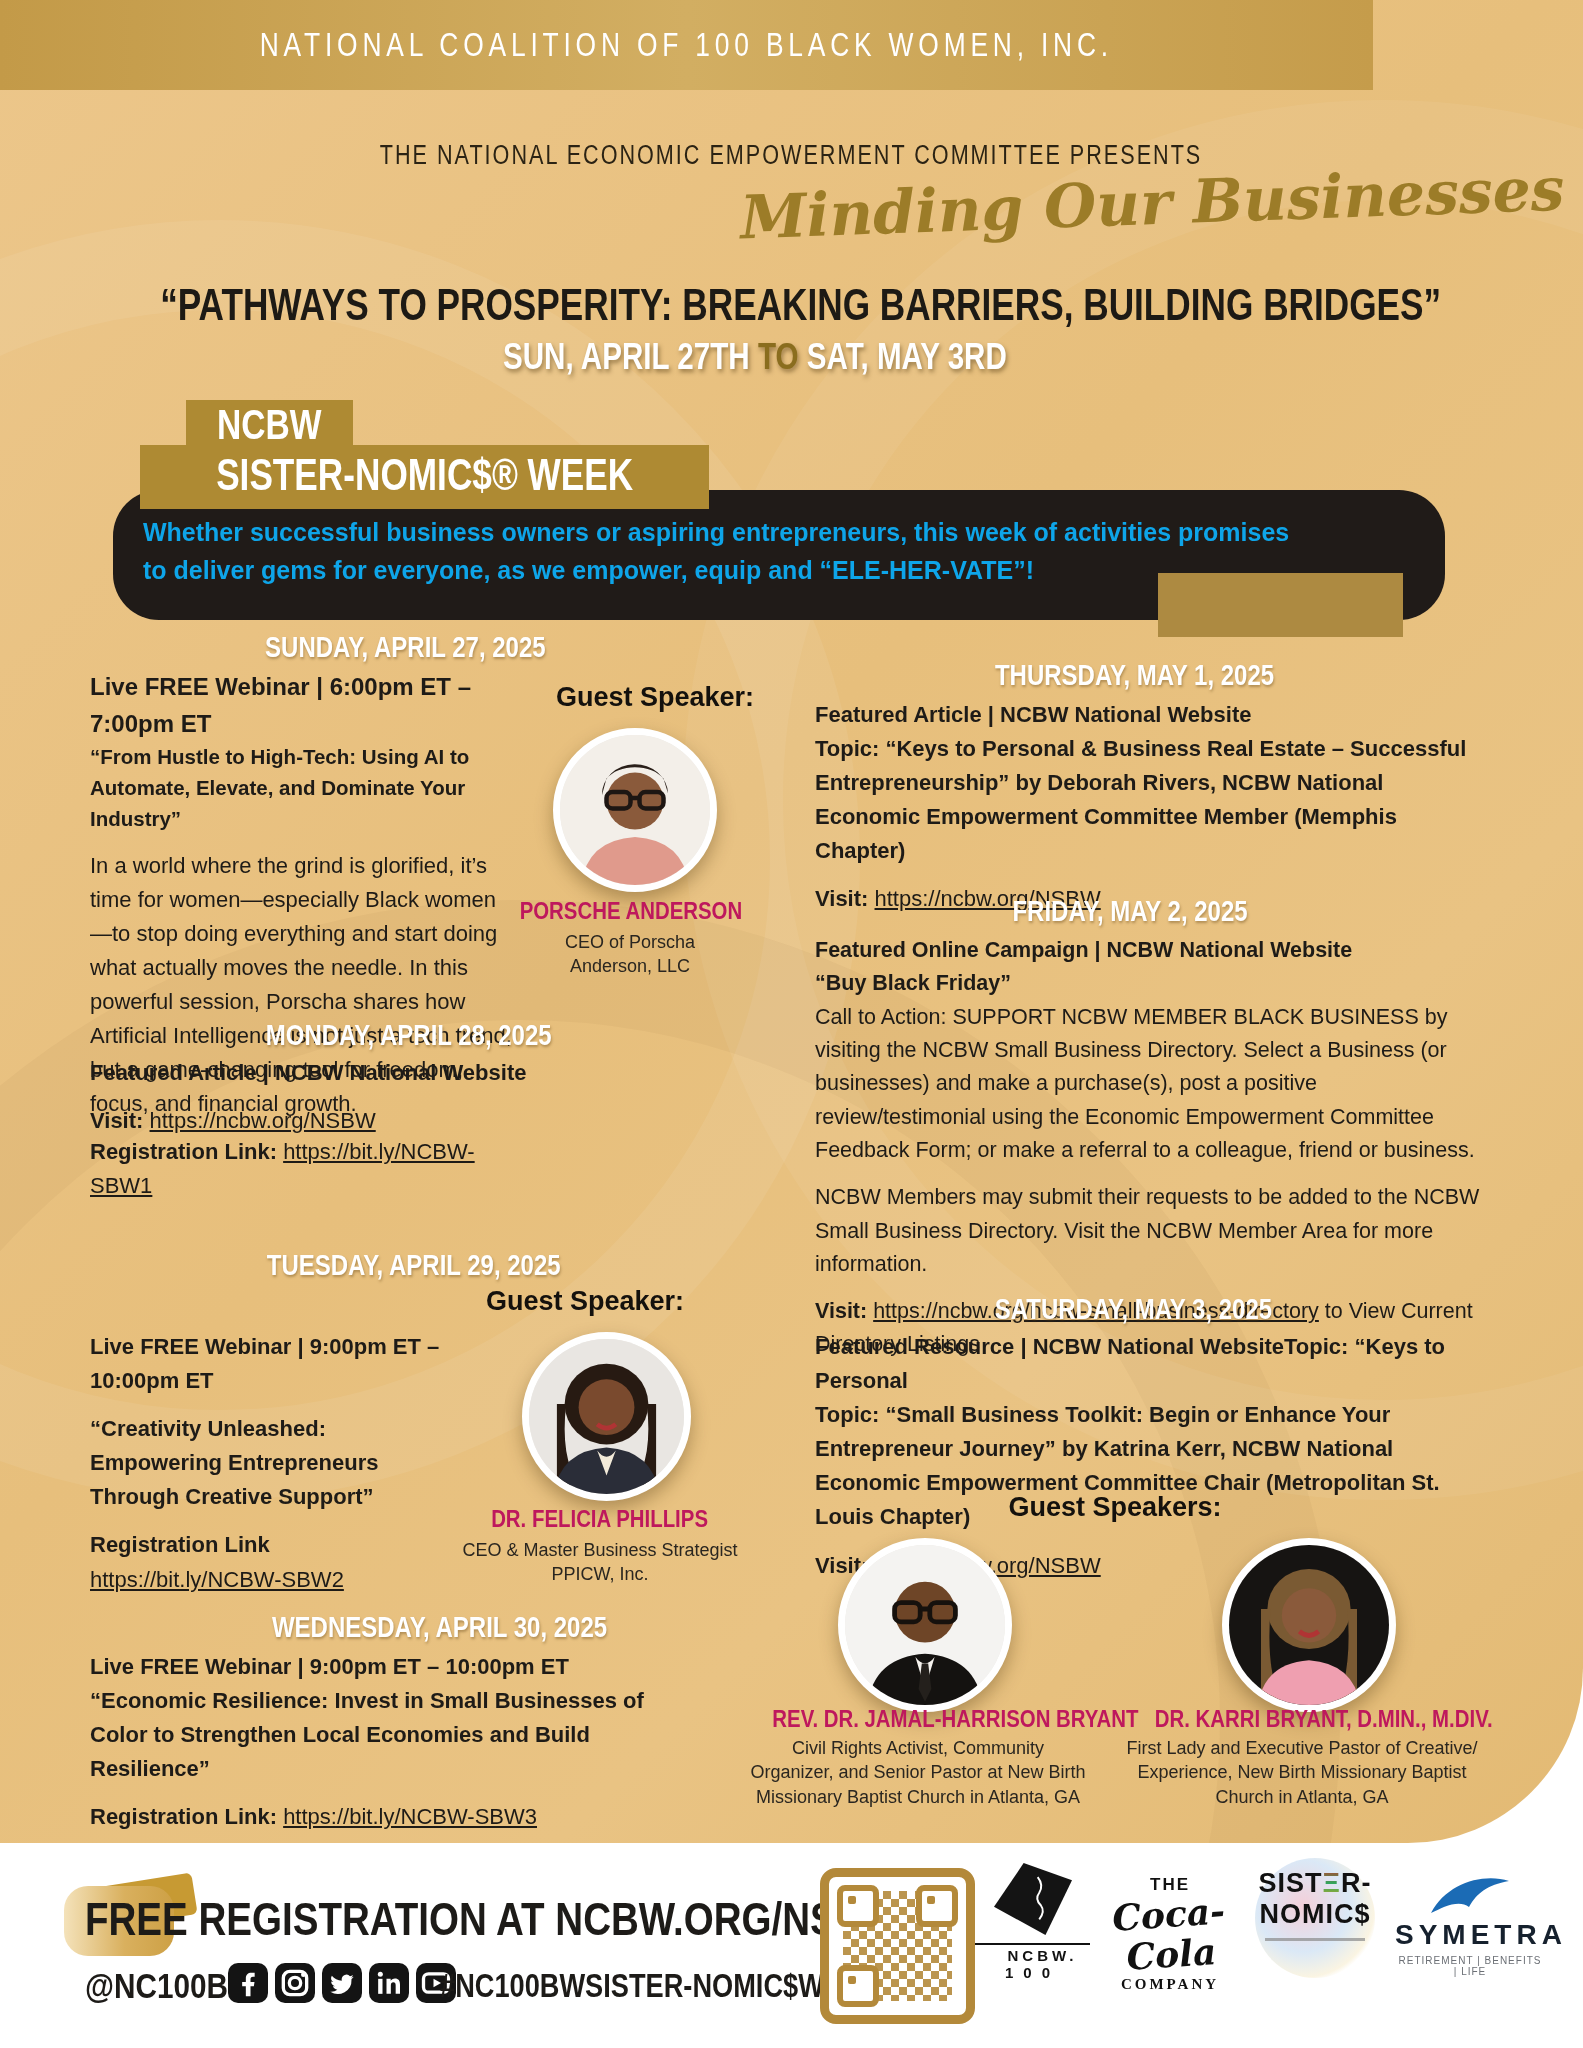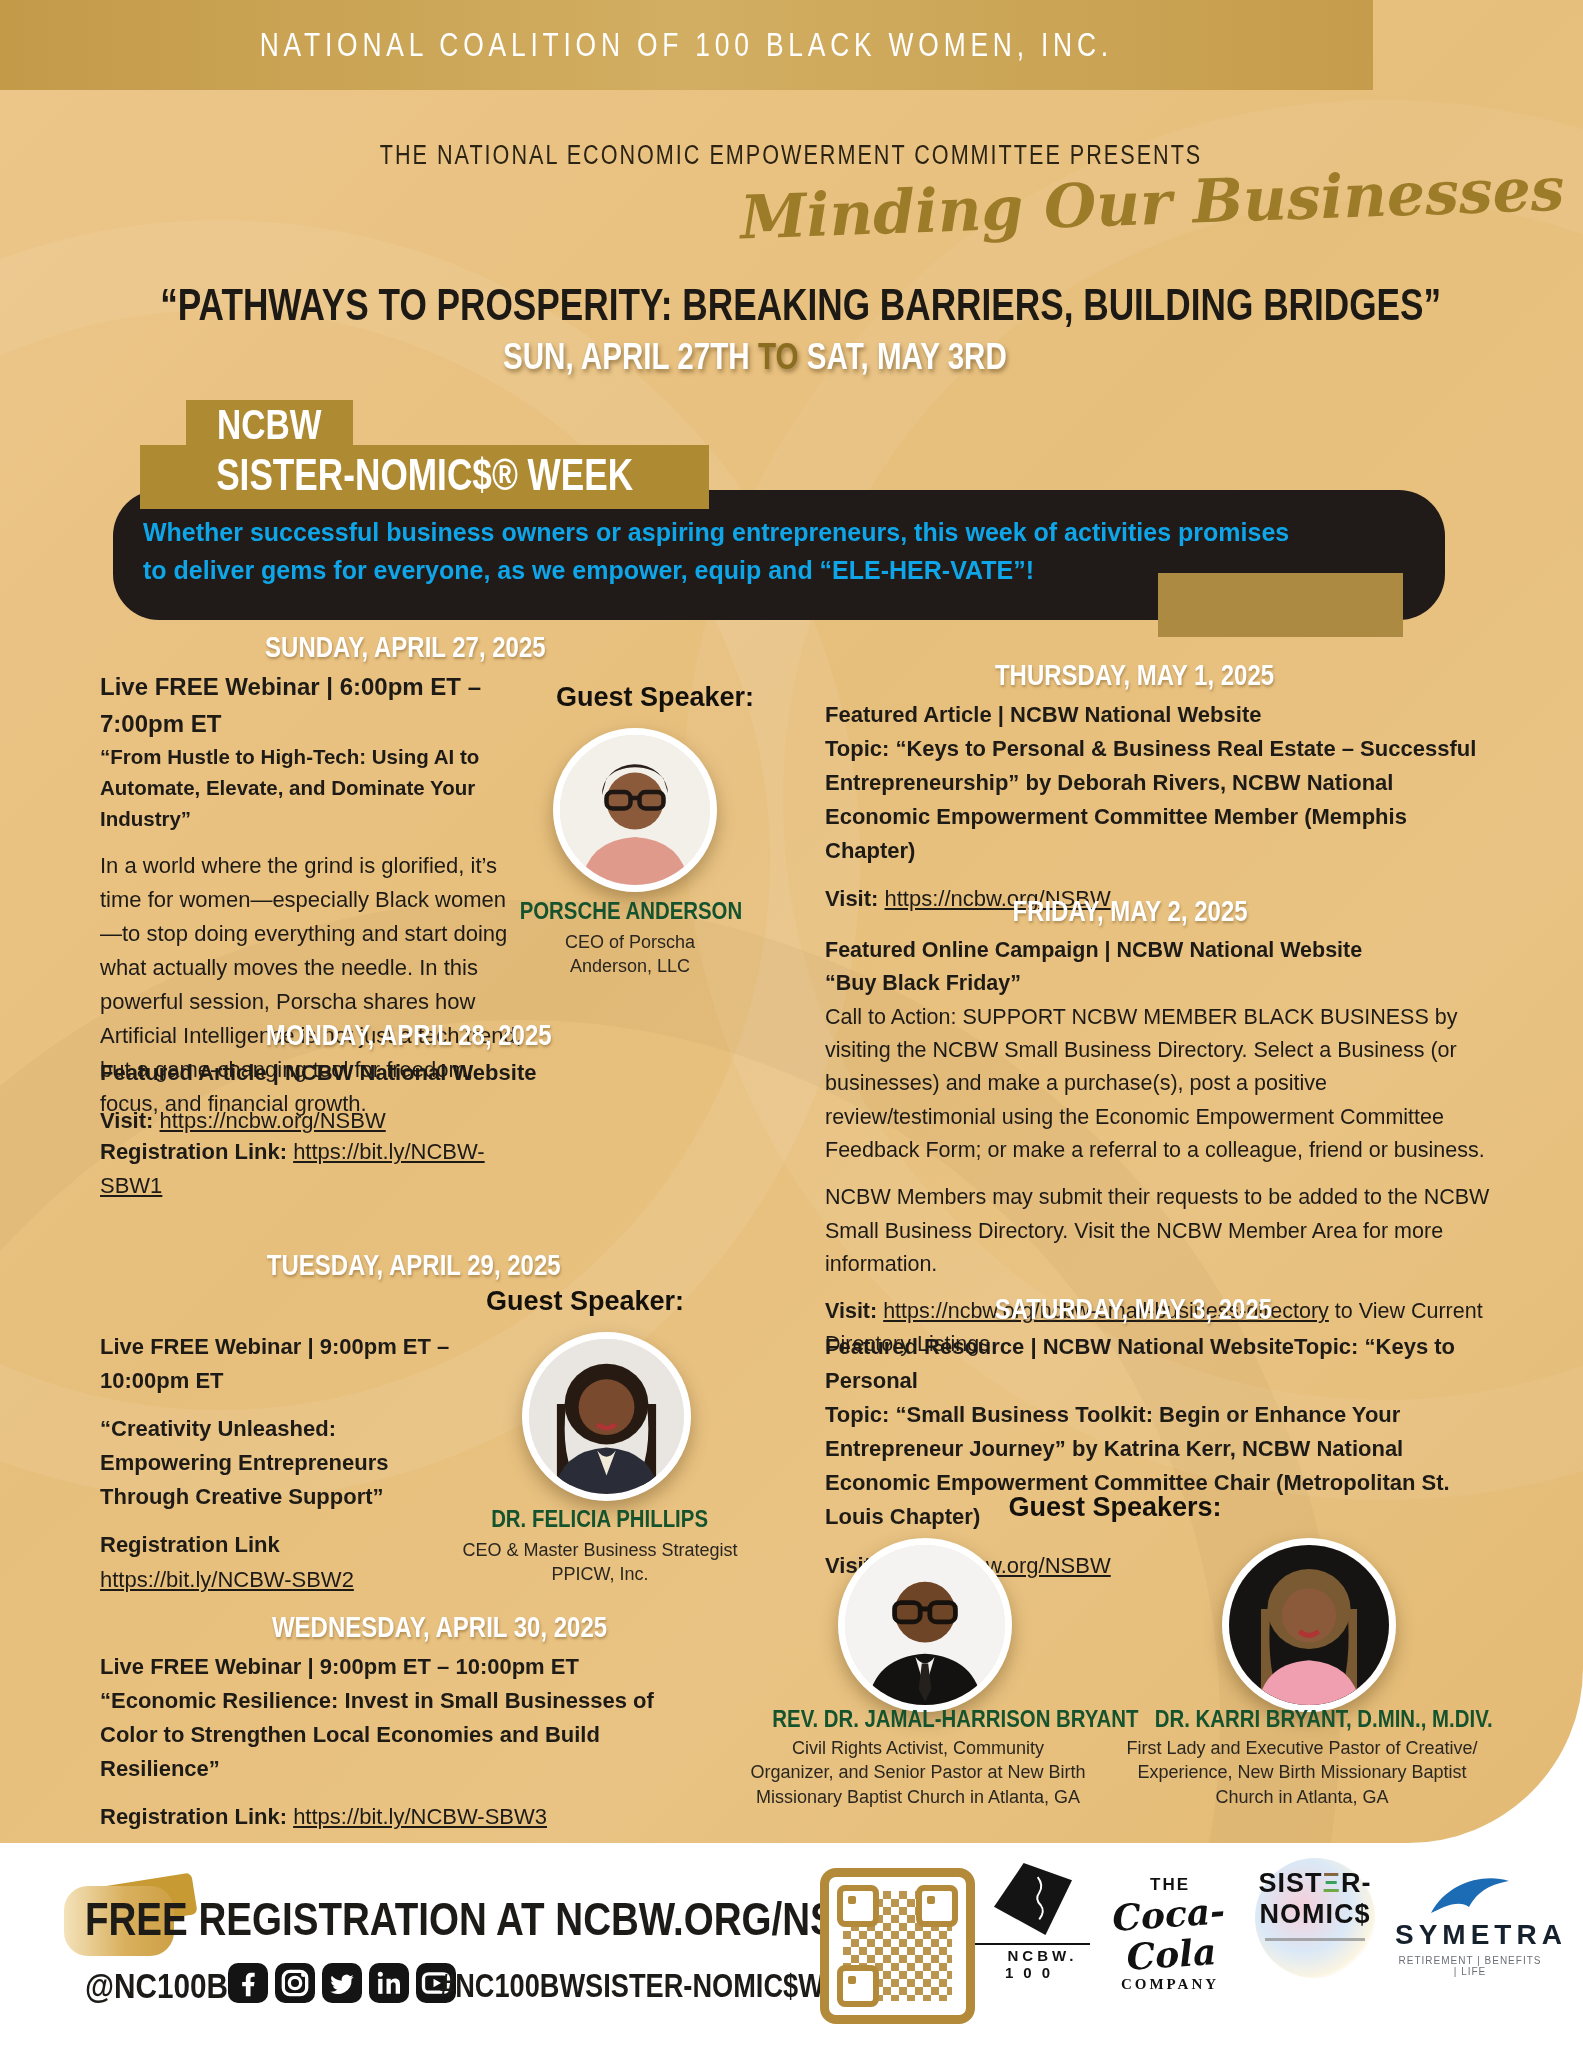--- a/index.html
+++ b/index.html
@@ -38,31 +38,31 @@
            padding:8px 24px 12px;font-size:44px;font-weight:800;line-height:1;z-index:4;}
   .intro-box{position:absolute;left:113px;top:490px;width:1332px;height:130px;background:#201b18;
              border-radius:46px;z-index:2;}
   .intro-text{position:absolute;left:30px;top:24px;width:1170px;color:#0ea5e9;font-size:25px;
               font-weight:700;line-height:1.5;}
   .gold-overlap{position:absolute;left:1158px;top:573px;width:245px;height:64px;
                 background:#ad8a41;z-index:3;}
   
   .day-header{position:absolute;text-align:center;color:#fff;font-size:30px;font-weight:800;
               line-height:1;text-shadow:1px 2px 3px rgba(90,60,15,0.4);}
-  .blk{position:absolute;font-size:22px;line-height:1.55;color:#1e1b17;margin-left:10px;}
+  .blk{position:absolute;font-size:22px;line-height:1.55;color:#1e1b17;}
   .b{font-weight:700;}
   .link{text-decoration:underline;}
   .mt{margin-top:14px;}
   .small-b{font-size:20.5px;font-weight:700;line-height:1.5;}
   
   .gs-label{position:absolute;text-align:center;font-size:27px;font-weight:700;color:#14110d;}
   .avatar{position:absolute;border-radius:50%;border:7px solid #ffffff;
           box-shadow:0 8px 18px rgba(70,45,10,0.35);overflow:hidden;background:#efece7;}
   .avatar svg{display:block;width:100%;height:100%;}
-  .sp-name{position:absolute;text-align:center;font-size:24px;font-weight:800;color:#14532d;line-height:1.1;}
+  .sp-name{position:absolute;text-align:center;font-size:24px;font-weight:800;color:#be185d;line-height:1.1;}
   .sp-cap{position:absolute;text-align:center;font-size:18px;line-height:1.35;color:#2a2620;}
   
   .footer{position:absolute;left:0;top:1843px;width:1583px;height:205px;background:#fff;}
   .free-wedge{position:absolute;left:95px;top:37px;width:100px;height:42px;background:#c79a33;
               transform:rotate(-9deg);border-radius:6px;}
   .free-blob{position:absolute;left:64px;top:43px;width:110px;height:70px;border-radius:24px;
              background:linear-gradient(90deg,#f4e2ba,#d9b05e 55%,#cda045);}
   .free-line{position:absolute;left:85px;top:52px;font-size:47px;font-weight:800;color:#1d1b18;line-height:1;}
   .handle{position:absolute;left:85px;top:125px;font-size:35px;font-weight:800;color:#1d1b18;line-height:1;}
   .hashtag{position:absolute;left:440px;top:125px;font-size:34px;font-weight:800;color:#1d1b18;line-height:1;}

